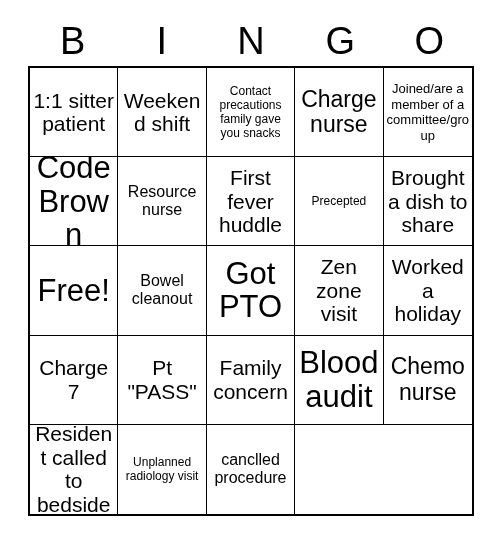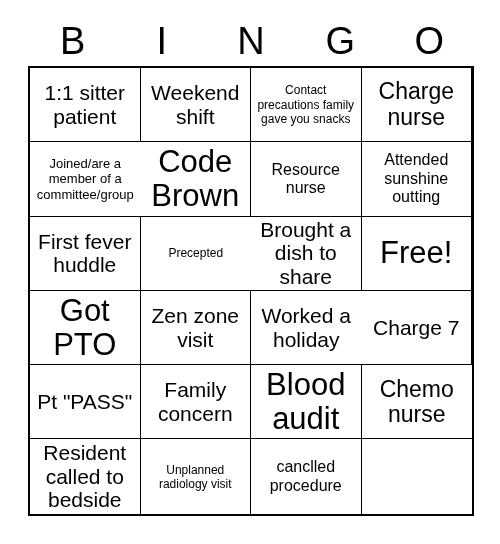--- a/index.html
+++ b/index.html
@@ -49,21 +49,21 @@
     top: 66px;
     width: 446px;
     height: 450px;
     border: 2px solid #000000;
     box-sizing: border-box;
   }
   .grid {
     width: 100%;
     height: 100%;
     display: grid;
-    grid-template-columns: repeat(4, 1fr);
+    grid-template-columns: repeat(5, 1fr);
     grid-template-rows: repeat(5, 1fr);
   }
   .cell {
     box-sizing: border-box;
     border-right: 1px solid #000000;
     border-bottom: 1px solid #000000;
     display: flex;
     align-items: center;
     justify-content: center;
     text-align: center;
@@ -118,33 +118,33 @@
         <div class="cell">
           <span class="cell-text t-xs">Joined/are a member of a committee/group</span>
         </div>
         <div class="cell">
           <span class="cell-text t-xxl">Code Brown</span>
         </div>
         <div class="cell">
           <span class="cell-text t-md">Resource nurse</span>
         </div>
         <div class="cell">
-          <span class="cell-text t-md">Attended sunshine outting</span>
-        </div>
-        <div class="cell">
           <span class="cell-text t-lg">First fever huddle</span>
         </div>
         <div class="cell">
           <span class="cell-text t-sm">Precepted</span>
         </div>
         <div class="cell">
           <span class="cell-text t-lg">Brought a dish to share</span>
         </div>
         <div class="cell">
           <span class="cell-text t-xxl">Free!</span>
+        </div>
+        <div class="cell">
+          <span class="cell-text t-md">Bowel cleanout</span>
         </div>
         <div class="cell">
           <span class="cell-text t-xxl">Got PTO</span>
         </div>
         <div class="cell">
           <span class="cell-text t-lg">Zen zone visit</span>
         </div>
         <div class="cell">
           <span class="cell-text t-lg">Worked a holiday</span>
         </div>

